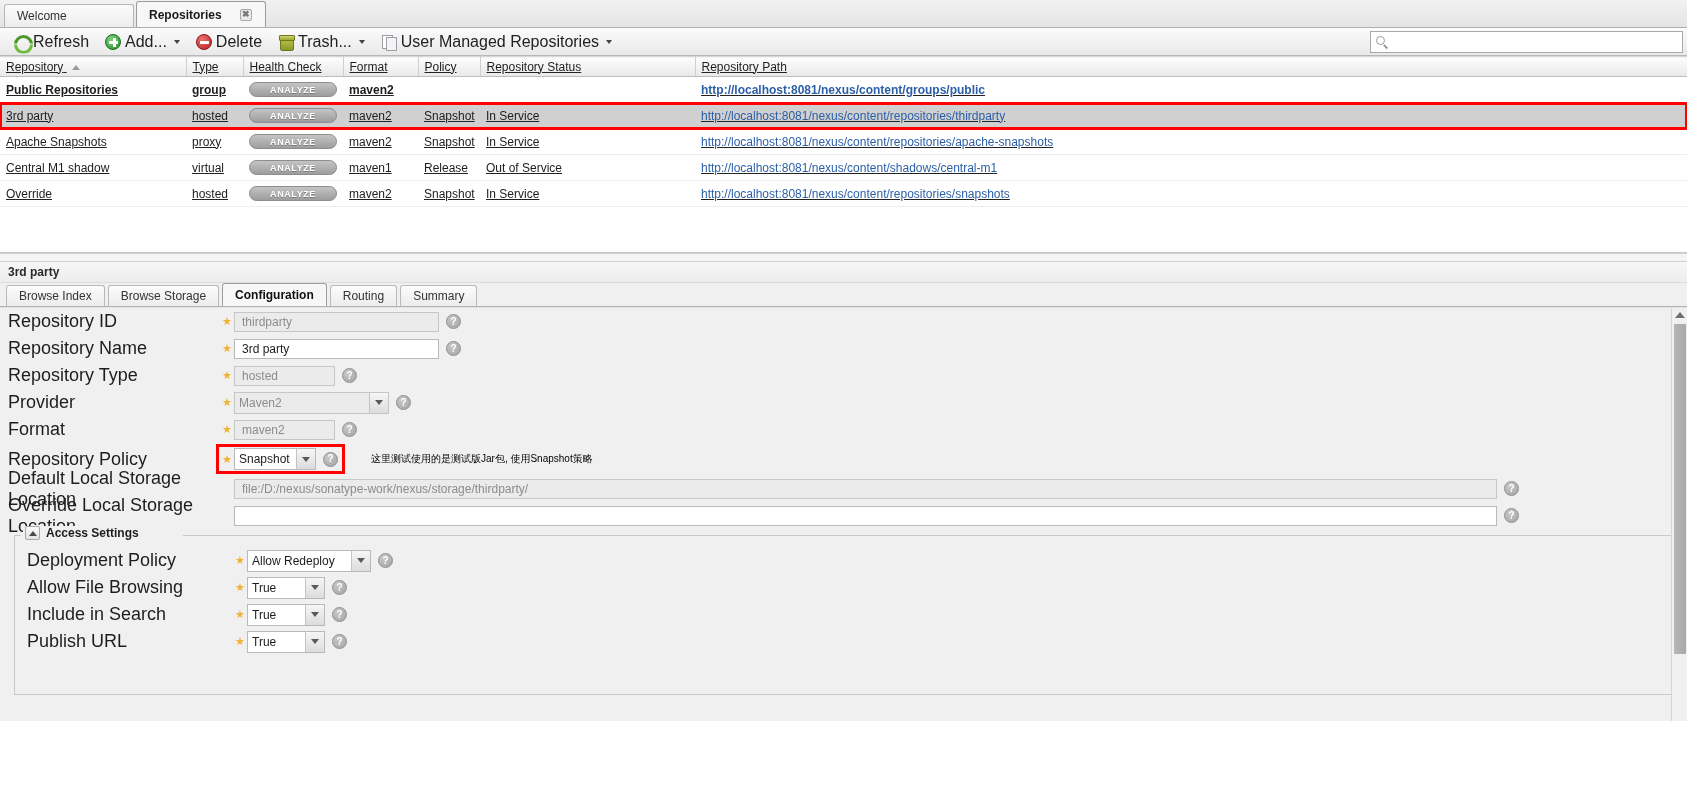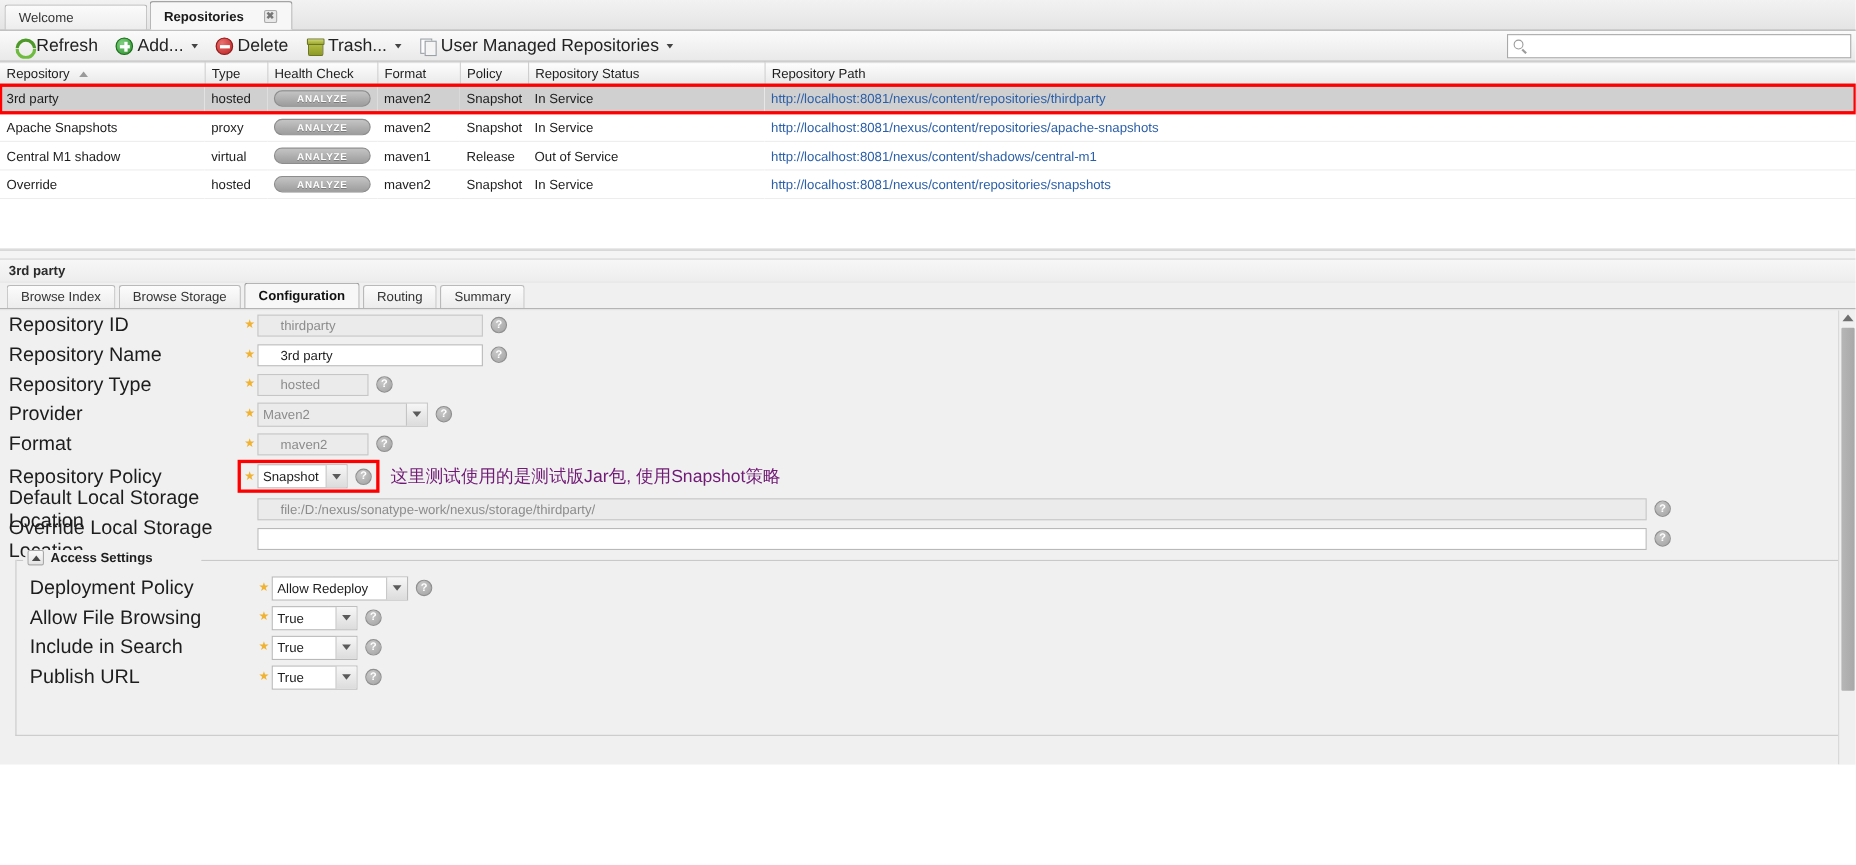--- a/index.html
+++ b/index.html
@@ -157,21 +157,21 @@
   .toolbar-search .magnifier::after {
     content:""; position:absolute; left:7px; top:7px; width:5px;height:1.6px;
     background:#9b9b9b; transform: rotate(45deg); transform-origin: left center;
   }
   .toolbar-search input {
     border:none; outline:none; width:100%; height:18px; font-size:12px;
     font-family:"Liberation Sans",sans-serif; background:transparent;
   }
 
   
-  .grid-wrap { width:1687px; }
+  .grid-wrap { width:1687px;text-decoration:underline; }
   table.grid { border-collapse: collapse; width: 1687px; table-layout: fixed; }
   table.grid th {
     background: linear-gradient(#fdfdfd, #e9e9e9);
     border-right:1px solid #cfcfcf;
     border-bottom:1px solid #bdbdbd;
     border-top:1px solid #d7d7d7;
     height: 20px;
     font-size:12px;
     font-weight: normal;
     color:#1d1d1d;
@@ -287,21 +287,21 @@
     text-align:center;
     line-height:1;
   }
   .star.hidden { visibility:hidden; }
   .fin {
     height:20px;
     border:1px solid #b9b9b9;
     background:#fff;
     font-size:12px;
     font-family:"Liberation Sans",sans-serif;
-    padding: 0 20px;
+    padding: 0 7px;
     color:#1c1c1c;
     outline:none;
   }
   .fin.readonly {
     background:#ebebeb;
     color:#8c8c8c;
     border-color:#c6c6c6;
   }
   .helpq {
     width:15px;height:15px;border-radius:50%;
@@ -342,23 +342,23 @@
   }
 
   .policy-highlight {
     border: 3px solid #ff0000;
     padding: 1px 4px 1px 1px;
     display:inline-flex;
     align-items:center;
     margin-left:-4px;
   }
   .annot-cn {
-    color:#701a75;
-    font-size:16px;
-    margin-left:10px;
+    color:#000000;
+    font-size:10px;
+    margin-left:26px;
     white-space:nowrap;
     font-family:"Liberation Sans",sans-serif;
   }
 
   .wide-in {
     width: 1263px;
   }
 
   
   .fset {
@@ -490,20 +490,29 @@
         </th>
         <th><span>Type</span></th>
         <th><span>Health Check</span></th>
         <th><span>Format</span></th>
         <th><span>Policy</span></th>
         <th><span>Repository Status</span></th>
         <th style="border-right:none"><span>Repository Path</span></th>
       </tr>
     </thead>
     <tbody id="grid-body">
+        <tr class=" row-bold">
+          <td>Public Repositories</td>
+          <td>group</td>
+          <td><span class="analyze-pill">ANALYZE</span></td>
+          <td>maven2</td>
+          <td></td>
+          <td></td>
+          <td><a class="repo-link" href="#">http://localhost:8081/nexus/content/groups/public</a></td>
+        </tr>
         <tr class=" row-selected">
           <td>3rd party</td>
           <td>hosted</td>
           <td><span class="analyze-pill">ANALYZE</span></td>
           <td>maven2</td>
           <td>Snapshot</td>
           <td>In Service</td>
           <td><a class="repo-link" href="#">http://localhost:8081/nexus/content/repositories/thirdparty</a></td>
         </tr>
         <tr>

